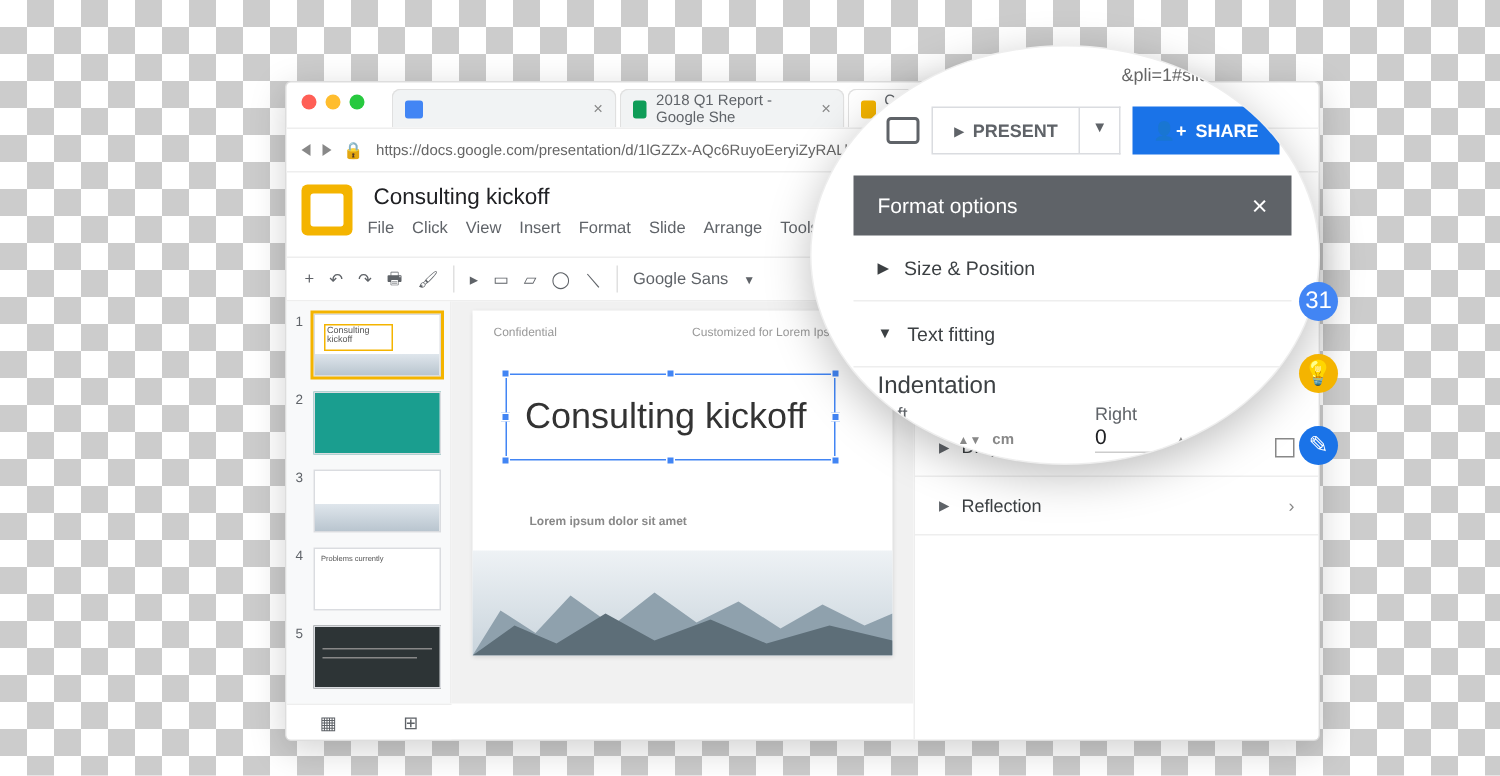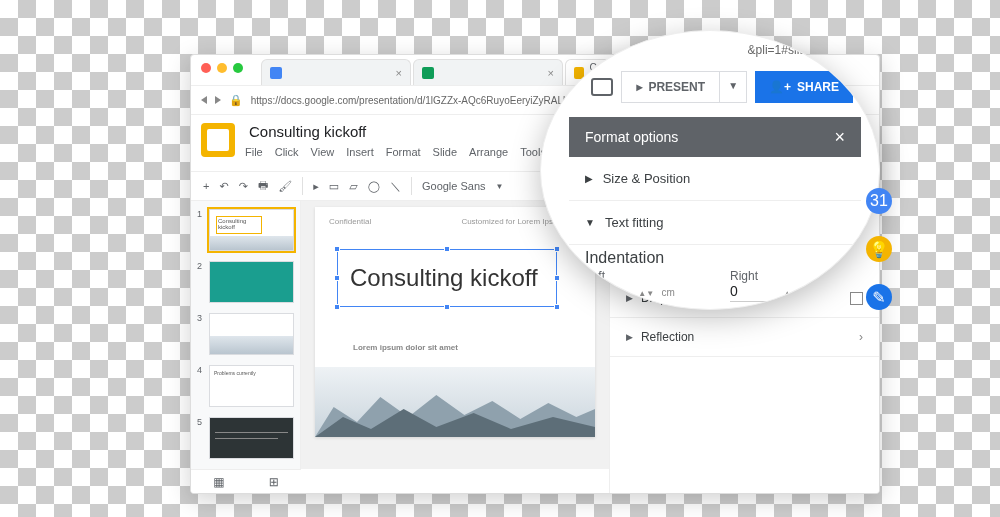--- a/index.html
+++ b/index.html
@@ -68,21 +68,21 @@
   .bottombar{ position:absolute; left:0; bottom:0; width:110px; height:24px; background:#fff; border-top:1px solid #eee;
     display:flex; justify-content:space-around; align-items:center; font-size:12px; color:#5f6368;}
   .fmt-panel{ position:absolute; top:116px; right:0; width:270px; bottom:0; background:#fff; border-left:1px solid #eee; font-size:12px;}
   .fmt-sec{ border-bottom:1px solid #eee; padding:12px 16px; display:flex; align-items:center; gap:8px; color:#3c4043;}
   .fmt-sec .arr{ font-size:9px; color:#5f6368; }
   .indent-row{ display:flex; gap:20px; padding:6px 16px 14px; }
   .indent-col{ flex:1; font-size:11px; color:#5f6368;}
   .indent-input{ display:flex; align-items:center; gap:6px; margin-top:4px;}
   .num-in{ border:none; border-bottom:1px solid #ccc; width:40px; font-size:12px; padding:2px 0; }
   .spin{ font-size:8px; color:#888; line-height:0.6; display:flex; flex-direction:column; }
-  .unit{ font-size:10px; color:#888; }
+  .unit{ font-size:10px; color:#888;font-weight:bold; }
   .chk{ width:13px;height:13px;border:1px solid #888; margin-left:auto; }
   .chips{ position:absolute; right:-4px; top:160px; display:flex; flex-direction:column; gap:22px;}
   .chip{ width:26px;height:26px;border-radius:50%; display:flex;align-items:center;justify-content:center;font-size:16px;color:#fff;}
   .chip.cal{background:#4285f4}.chip.keep{background:#f4b400}.chip.tasks{background:#1a73e8}
   
   .zoom{ position:absolute; left:540px; top:30px; width:340px; height:280px; border-radius:50%;
     background:#fff; box-shadow:0 8px 30px rgba(0,0,0,0.25); overflow:hidden; border:1px solid #eee;}
   .zoom-inner{ position:absolute; inset:0; }
   .zurl{ position:absolute; top:12px; right:40px; font-size:12px; color:#666; }
   .ztop{ position:absolute; top:40px; left:0; right:0; display:flex; justify-content:flex-end; gap:8px; padding:0 26px; align-items:center;}
@@ -109,20 +109,21 @@
     <div class="dot yellow"></div>
     <div class="dot green"></div>
   </div>
   <div class="tabs">
     <div class="tab">
       <span class="tab-favicon fav-docs"></span>
       <span class="tab-close">×</span>
     </div>
     <div class="tab">
       <span class="tab-favicon fav-sheets"></span>
+      <span>2018 Q1 Report - Google She</span>
       <span class="tab-close">×</span>
     </div>
     <div class="tab active">
       <span class="tab-favicon fav-slides"></span>
       <span>Consulting kickoff - Google Sl</span>
       <span class="tab-close">×</span>
     </div>
   </div>
   <div class="addrbar">
     <span class="chev left"></span>

